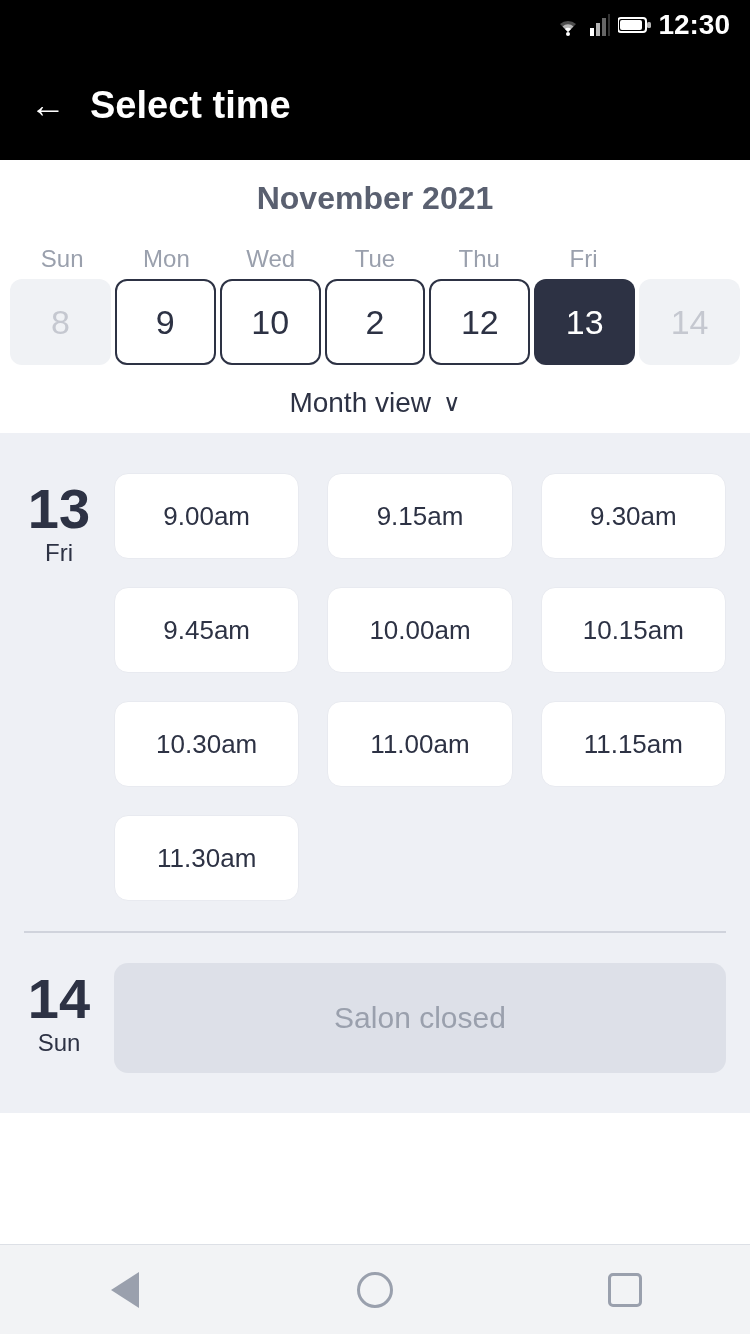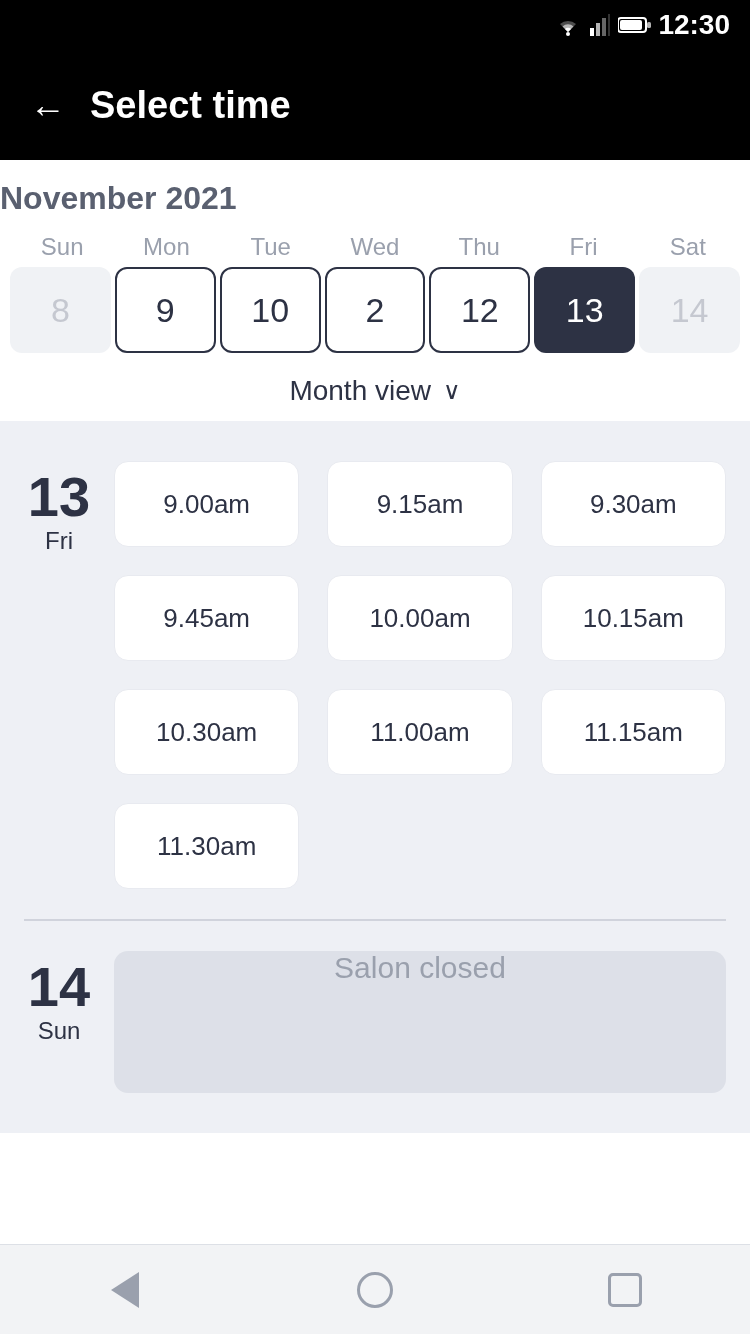--- a/index.html
+++ b/index.html
@@ -52,25 +52,25 @@
       font-size: 38px;
       font-weight: 700;
     }
 
     
     .calendar-section {
       background: #fff;
       padding: 20px 0 0 0;
     }
     .month-label {
-      text-align: left;
+      text-align: center;
       color: #5a6070;
       font-size: 32px;
       font-weight: 600;
-      margin-bottom: 10px;
+      margin-bottom: 22px;
     }
 
     
     .week-headers {
       display: grid;
       grid-template-columns: repeat(7, 1fr);
       padding: 0 10px;
     }
     .week-header-cell {
       text-align: center;
@@ -199,23 +199,23 @@
     .salon-closed-block {
       display: flex;
       padding: 20px 24px;
       gap: 20px;
       align-items: flex-start;
     }
     .salon-closed-card {
       flex: 1;
       background: #dde0e8;
       border-radius: 14px;
-      height: 142px;
-      display: flex;
-      align-items: flex-start;
+      height: 110px;
+      display: flex;
+      align-items: center;
       justify-content: center;
       font-size: 30px;
       color: #9aa0ad;
       font-weight: 400;
     }
 
     
     .bottom-nav {
       position: fixed;
       bottom: 0;
@@ -294,25 +294,24 @@
   <span class="back-arrow">←</span>
   <span class="header-title">Select time</span>
 </div>
 
 <div class="calendar-section">
   <div class="month-label">November 2021</div>
 
   <div class="week-headers">
     <div class="week-header-cell">Sun</div>
     <div class="week-header-cell">Mon</div>
+    <div class="week-header-cell">Wed</div>
     <div class="week-header-cell">Tue</div>
-    <div class="week-header-cell">Wed</div>
     <div class="week-header-cell">Thu</div>
     <div class="week-header-cell">Fri</div>
-    <div class="week-header-cell">Sat</div>
   </div>
 
   <div class="week-row">
     <div class="day-cell inactive">8</div>
     <div class="day-cell outlined">9</div>
     <div class="day-cell outlined">10</div>
     <div class="day-cell outlined">2</div>
     <div class="day-cell outlined">12</div>
     <div class="day-cell selected">13</div>
     <div class="day-cell inactive">14</div>

